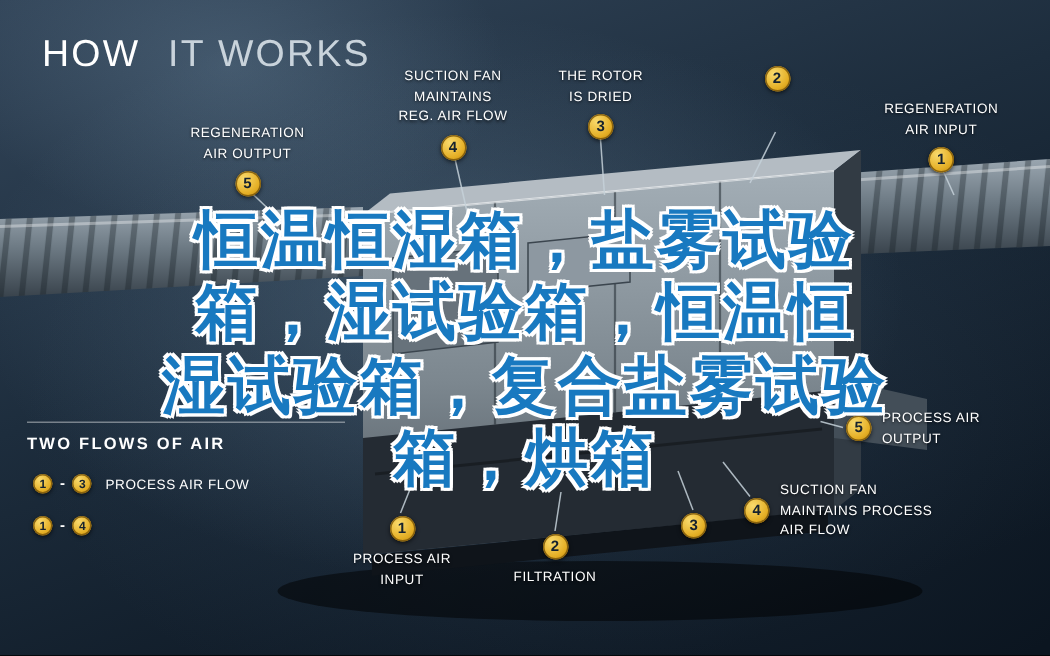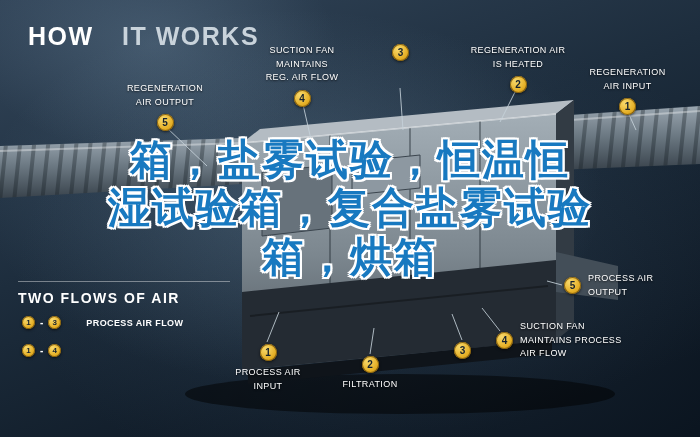--- a/index.html
+++ b/index.html
@@ -11,22 +11,22 @@
     background:
       radial-gradient(ellipse 260px 160px at 22% 10%, rgba(130,160,185,0.28), rgba(0,0,0,0) 70%),
       radial-gradient(ellipse 430px 260px at 42% 45%, rgba(125,155,180,0.30), rgba(0,0,0,0) 72%),
       radial-gradient(ellipse 520px 320px at 58% 62%, rgba(80,105,130,0.22), rgba(0,0,0,0) 75%),
       linear-gradient(160deg, #33465a 0%, #1d2d3d 42%, #0b1520 88%);
   }
 
   #machine-svg { position:absolute; left:0; top:0; z-index:1; }
 
   #title { position:absolute; left:28px; top:22px; z-index:4; font-size:25px; letter-spacing:1.5px; color:#fff; white-space:nowrap; }
-  #title .bold { font-weight:bold; color:#ffffff; }
-  #title .light { font-weight:bold; color:#c9d3db; margin-left:20px;text-align:center; }
+  #title .bold { font-weight:normal; color:#ffffff; }
+  #title .light { font-weight:normal; color:#c9d3db; margin-left:10px;text-align:center; }
 
   .callout { position:absolute; z-index:3; display:flex; flex-direction:column; align-items:center; gap:5px; }
   .callout .label {
     color:#fff; font-weight:normal; font-size:9px; letter-spacing:0.4px;
     text-align:center; white-space:pre-line; line-height:1.5; text-transform:uppercase;
     text-shadow:0 1px 2px rgba(0,0,0,0.7);
   }
   .callout.row { flex-direction:row; align-items:center; gap:7px; }
   .callout.row .label { text-align:left; }
 
@@ -44,26 +44,26 @@
   #ct3 { left:358px; top:44px;  width:85px;  }
   #ct2 { left:462px; top:44px;  width:112px; }
   #ct1 { left:580px; top:66px;  width:95px;  }
   #cb1 { left:232px; top:344px; width:72px;  }
   #cb2 { left:330px; top:356px; width:80px;  }
   #cb3 { left:400px; top:342px; width:125px; }
   #cb4 { left:496px; top:320px; }
   #cb5 { left:564px; top:272px; }
 
   #legend-line { position:absolute; z-index:3; left:18px; top:281px; width:212px; height:1px; background:rgba(255,255,255,0.4); }
-  #legend-heading { position:absolute; z-index:3; left:18px; top:290px; color:#fff; font-weight:bold; font-size:14px; letter-spacing:1.5px; white-space:nowrap; }
+  #legend-heading { position:absolute; z-index:3; left:18px; top:290px; color:#fff; font-weight:bold; font-size:11px; letter-spacing:1.5px; white-space:nowrap; }
   .flow-row { position:absolute; z-index:3; display:flex; align-items:center; gap:5px; }
   #flow1 { left:22px; top:316px; }
   #flow2 { left:22px; top:344px; }
   .flow-row .dash { color:#fff; font-size:10px; font-weight:bold; }
-  .flow-row .flow-label { color:#fff; font-weight:bold; font-size:9px; letter-spacing:0.4px; margin-left:20px; text-transform:uppercase; }
+  .flow-row .flow-label { color:#fff; font-weight:normal; font-size:9px; letter-spacing:0.4px; margin-left:4px; text-transform:uppercase; }
 
   #watermark {
     position:absolute; z-index:5; left:0; right:0; top:136px;
     text-align:center; font-family:"DejaVu Sans",sans-serif;
     font-weight:bold; font-size:42px; line-height:1.15; letter-spacing:2px;
     color:#1879c0;
     text-shadow:
       -2px -2px 0 #fff, 2px -2px 0 #fff, -2px 2px 0 #fff, 2px 2px 0 #fff,
       -2px 0 0 #fff, 2px 0 0 #fff, 0 -2px 0 #fff, 0 2px 0 #fff;
   }
@@ -145,25 +145,25 @@
 AIR OUTPUT</div>
     <div class="badge">5</div>
   </div>
   <div class="callout" id="ct4">
     <div class="label">SUCTION FAN
 MAINTAINS
 REG. AIR FLOW</div>
     <div class="badge">4</div>
   </div>
   <div class="callout" id="ct3">
+    <div class="label">THE ROTOR
+IS DRIED</div>
     <div class="badge">3</div>
   </div>
   <div class="callout" id="ct2">
-    <div class="label">REGENERATION AIR
-IS HEATED</div>
     <div class="badge">2</div>
   </div>
   <div class="callout" id="ct1">
     <div class="label">REGENERATION
 AIR INPUT</div>
     <div class="badge">1</div>
   </div>
 
   <div class="callout" id="cb1">
     <div class="badge">1</div>
@@ -197,18 +197,19 @@
     <div class="badge sm">3</div>
     <span class="flow-label">PROCESS AIR FLOW</span>
   </div>
   <div class="flow-row" id="flow2">
     <div class="badge sm">1</div>
     <span class="dash">-</span>
     <div class="badge sm">4</div>
   </div>
 
   <div id="watermark">
-    <div>箱，盐雾试验，恒温恒</div>
+    <div>恒温恒湿箱，盐雾试验</div>
+    <div>箱，湿试验箱，恒温恒</div>
     <div>湿试验箱，复合盐雾试验</div>
     <div>箱，烘箱</div>
   </div>
 
 </div>
 
 </body></html>

